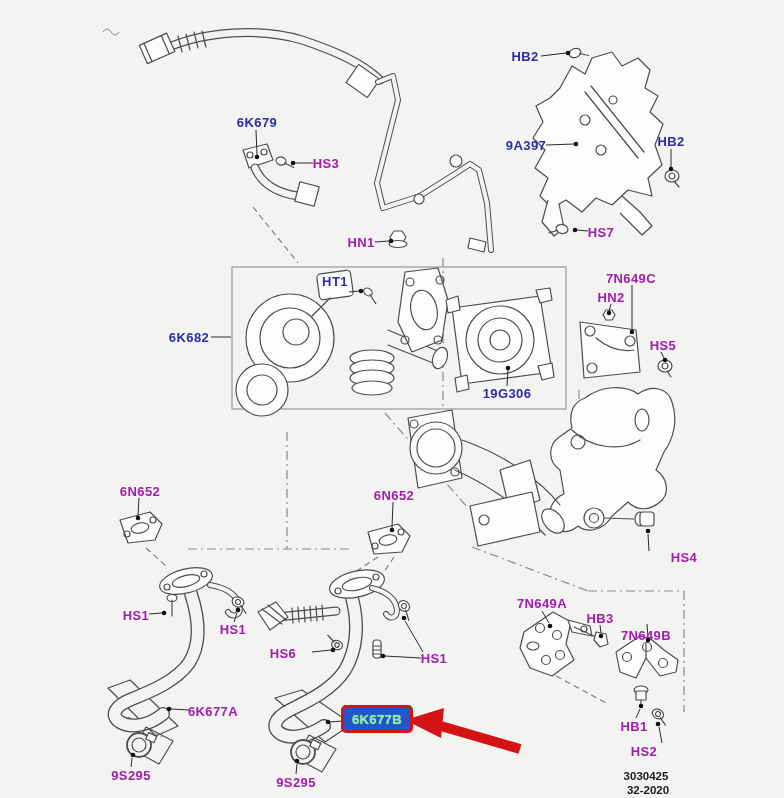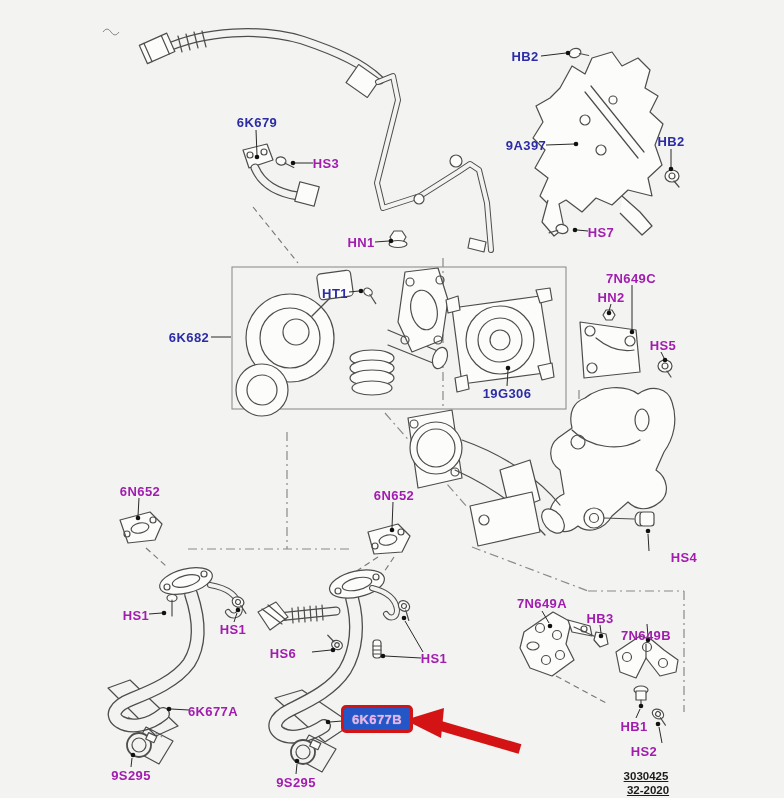--- a/index.html
+++ b/index.html
@@ -12,30 +12,30 @@
   .lbl{
     position:absolute;transform:translate(-50%,-50%);
     font:bold 13px "Liberation Sans",sans-serif;
     letter-spacing:.4px;white-space:nowrap;cursor:pointer;
   }
   .blue{color:#2b2ca6;}
   .green{color:#a21caf;}
   .code{
     position:absolute;transform:translate(-50%,-50%);
     font:bold 11.5px "Liberation Sans",sans-serif;color:#1c1c1c;
-    letter-spacing:0;white-space:nowrap;text-decoration:underline;
+    letter-spacing:0;white-space:nowrap;
   }
   .hl-box{
     position:absolute;left:341px;top:705px;width:66px;height:22px;
     border:3.5px solid #d41414;border-radius:5px;
     background:#2456c8;display:flex;align-items:center;justify-content:center;
     cursor:pointer;
   }
   .hl-box span{
-    font:bold 13px "Liberation Sans",sans-serif;color:#f0abfc;
+    font:bold 13px "Liberation Sans",sans-serif;color:#86efac;
     letter-spacing:.4px;white-space:nowrap;text-shadow:0 0 1px #9fd89f;
   }
 </style>
 </head>
 <body>
 
 <div class="stage">
 
 <svg width="784" height="798" viewBox="0 0 784 798">
   <style>
@@ -416,21 +416,21 @@
   </g>
 </svg>
 
 <div class="lbl blue" style="left:257px;top:122px">6K679</div>
 <div class="lbl green" style="left:326px;top:163px">HS3</div>
 <div class="lbl blue" style="left:525px;top:56px">HB2</div>
 <div class="lbl blue" style="left:526px;top:145px">9A397</div>
 <div class="lbl blue" style="left:671px;top:141px">HB2</div>
 <div class="lbl green" style="left:601px;top:232px">HS7</div>
 <div class="lbl green" style="left:361px;top:242px">HN1</div>
-<div class="lbl blue" style="left:335px;top:293px">HT1</div>
+<div class="lbl blue" style="left:335px;top:281px">HT1</div>
 <div class="lbl blue" style="left:189px;top:337px">6K682</div>
 <div class="lbl blue" style="left:507px;top:393px">19G306</div>
 <div class="lbl green" style="left:631px;top:278px">7N649C</div>
 <div class="lbl green" style="left:611px;top:297px">HN2</div>
 <div class="lbl green" style="left:663px;top:345px">HS5</div>
 <div class="lbl green" style="left:684px;top:557px">HS4</div>
 <div class="lbl green" style="left:140px;top:491px">6N652</div>
 <div class="lbl green" style="left:394px;top:495px">6N652</div>
 <div class="lbl green" style="left:136px;top:615px">HS1</div>
 <div class="lbl green" style="left:233px;top:629px">HS1</div>

